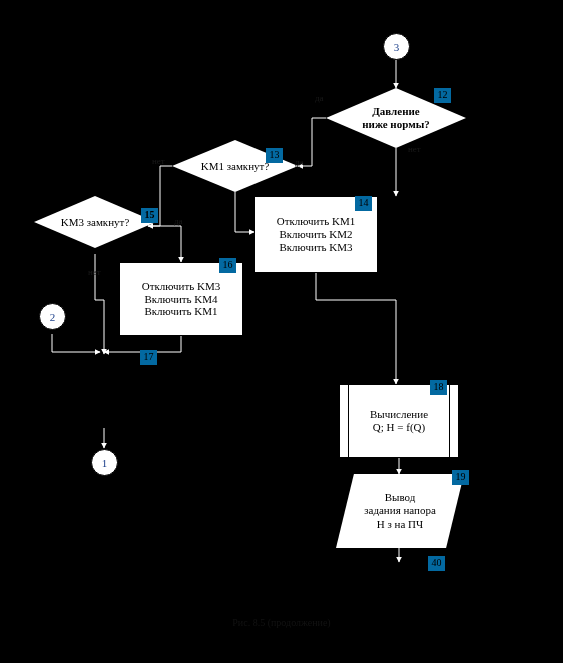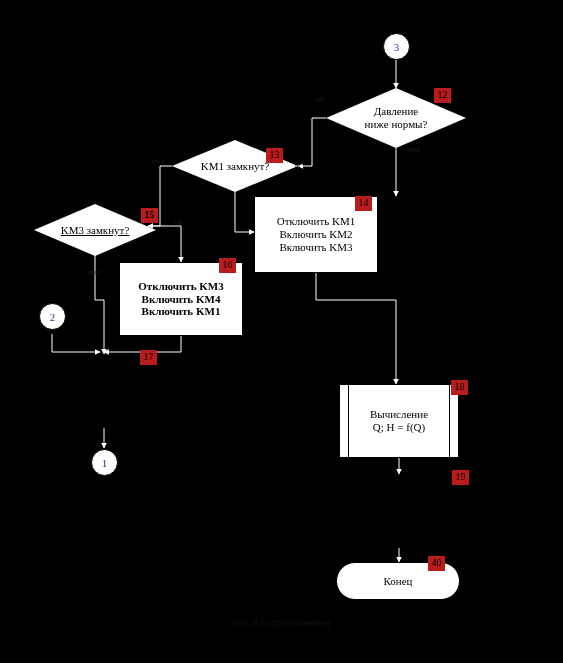--- a/index.html
+++ b/index.html
@@ -108,21 +108,21 @@
     color: #1b3f8b;
     display: flex;
     align-items: center;
     justify-content: center;
     font-size: 11px;
   }
 
   
   .tag {
     position: absolute;
-    background: #b91c1c;
+    background: #0369a1;
     color: #000000;
     font-size: 10px;
     line-height: 1;
     padding: 2px 2px 3px 2px;
     text-align: center;
     min-width: 13px;
   }
 
   
   .edge-label {
@@ -187,78 +187,82 @@
   </div>
 
   <div class="node connector" style="left:39px; top:303px; width:27px; height:27px;">
     <span>2</span>
   </div>
 
   <div class="node connector" style="left:91px; top:449px; width:27px; height:27px;">
     <span>1</span>
   </div>
 
-  <div class="node diamond" style="left:326px; top:88px; width:140px; height:60px;">
+  <div class="node diamond" style="left:326px; top:88px; width:140px; height:60px;font-weight:bold;">
     <div class="txt">
       <div>Давление</div>
       <div>ниже нормы?</div>
     </div>
   </div>
   <div class="tag" style="left:434px; top:88px;"><span>12</span></div>
   <div class="edge-label" style="left:315px; top:94px;">да</div>
   <div class="edge-label" style="left:408px; top:145px;">нет</div>
 
   <div class="node diamond" style="left:172px; top:140px; width:126px; height:52px;">
     <div class="txt">
       <div>KM1 замкнут?</div>
     </div>
   </div>
   <div class="tag" style="left:266px; top:148px;"><span>13</span></div>
   <div class="edge-label" style="left:152px; top:157px;">нет</div>
   <div class="edge-label" style="left:295px; top:158px;">да</div>
 
-  <div class="node diamond" style="left:34px; top:204px; width:122px; height:52px;text-decoration:underline;">
+  <div class="node diamond" style="left:34px; top:196px; width:122px; height:52px;">
     <div class="txt">
       <div>KM3 замкнут?</div>
     </div>
   </div>
   <div class="tag" style="left:141px; top:208px;font-weight:bold;"><span>15</span></div>
   <div class="edge-label" style="left:174px; top:217px;">да</div>
   <div class="edge-label" style="left:88px; top:268px;">нет</div>
 
   <div class="node box" style="left:254px; top:196px; width:124px; height:77px;">
     <div class="txt">
       <div>Отключить KM1</div>
       <div>Включить KM2</div>
       <div>Включить KM3</div>
     </div>
   </div>
   <div class="tag" style="left:355px; top:196px;"><span>14</span></div>
 
-  <div class="node box" style="left:119px; top:262px; width:124px; height:74px;font-weight:bold;">
+  <div class="node box" style="left:119px; top:262px; width:124px; height:74px;">
     <div class="txt">
       <div>Отключить KM3</div>
       <div>Включить KM4</div>
       <div>Включить KM1</div>
     </div>
   </div>
   <div class="tag" style="left:219px; top:258px;"><span>16</span></div>
 
   <div class="tag" style="left:140px; top:350px;"><span>17</span></div>
 
   <div class="node box predef" style="left:339px; top:384px; width:120px; height:74px;">
     <div class="txt">
       <div>Вычисление</div>
       <div>Q; H = f(Q)</div>
     </div>
   </div>
-  <div class="tag" style="left:451px; top:380px;"><span>18</span></div>
-
+  <div class="tag" style="left:430px; top:380px;"><span>18</span></div>
+
+  <div class="node parallelogram" style="left:336px; top:474px; width:128px; height:74px;">
+    <div class="txt">
+      <div>Вывод</div>
+      <div>задания напора</div>
+      <div>H з на ПЧ</div>
+    </div>
+  </div>
   <div class="tag" style="left:452px; top:470px;"><span>19</span></div>
 
-  <div class="node terminal" style="left:336px; top:562px; width:124px; height:38px;">
-    <span>Конец</span>
-  </div>
   <div class="tag" style="left:428px; top:556px;"><span>40</span></div>
 
   <div class="caption" style="left:0; top:617px; width:563px;">Рис. 8.5 (продолжение)</div>
 
 </div>
 
 </body></html>

